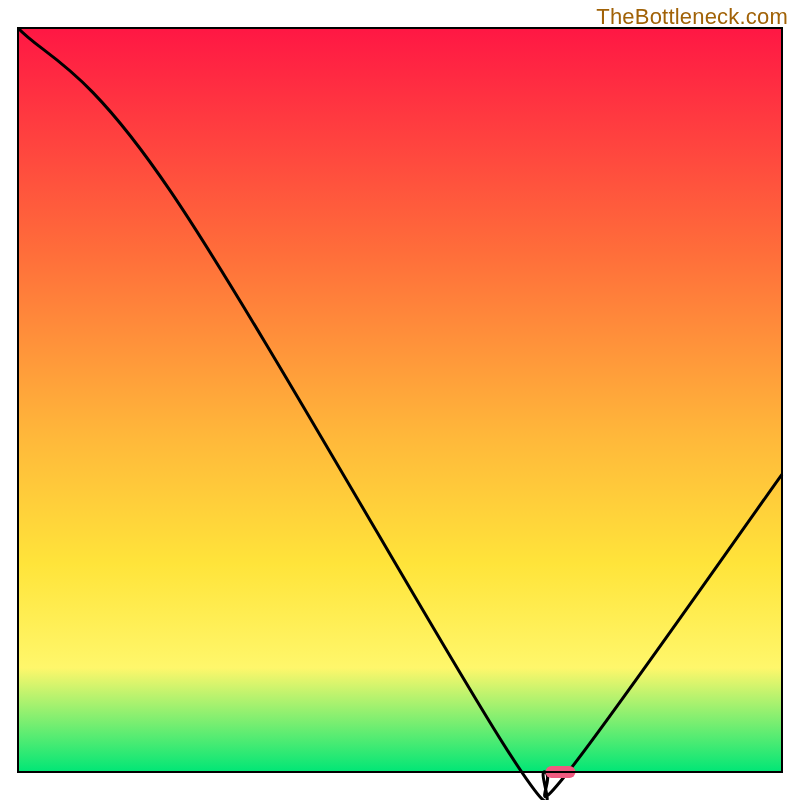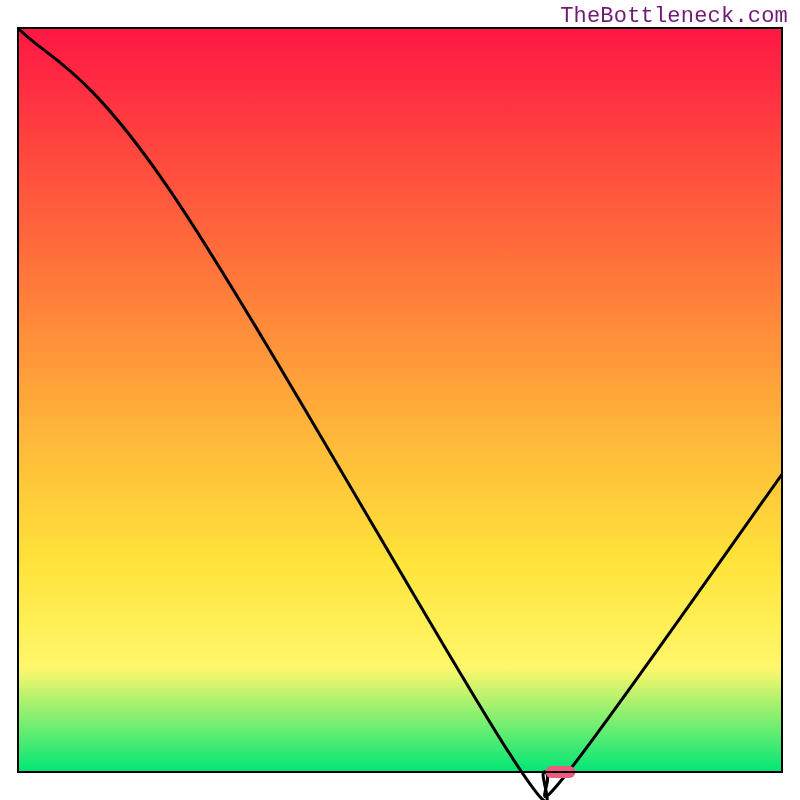--- a/index.html
+++ b/index.html
@@ -7,25 +7,24 @@
     padding: 0;
     width: 800px;
     height: 800px;
     background: #ffffff;
     font-family: Arial, Helvetica, sans-serif;
   }
   .watermark {
     position: absolute;
     top: 4px;
     right: 12px;
-    color: #701a75;
+    color: #a16207;
     font-size: 22px;
     font-weight: 500;
     letter-spacing: 0.2px;
-    font-family: Liberation Mono, monospace;
   }
   svg {
     display: block;
   }
 </style>
 </head>
 <body>
 
 <div class="watermark">TheBottleneck.com</div>
 

